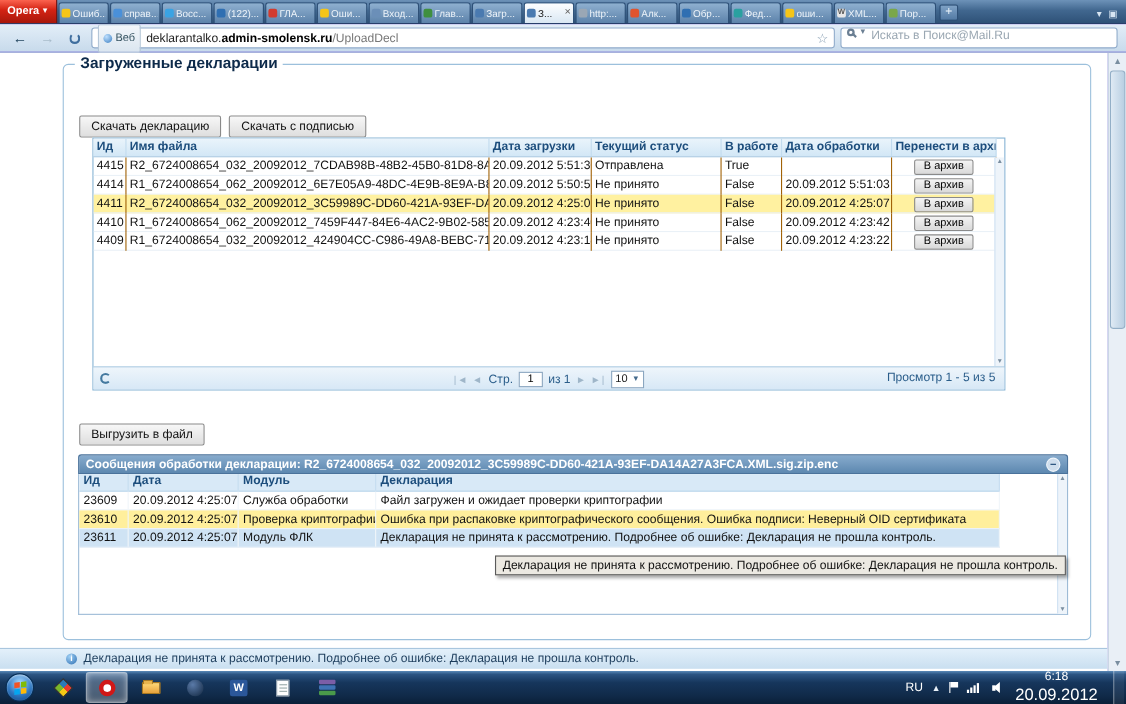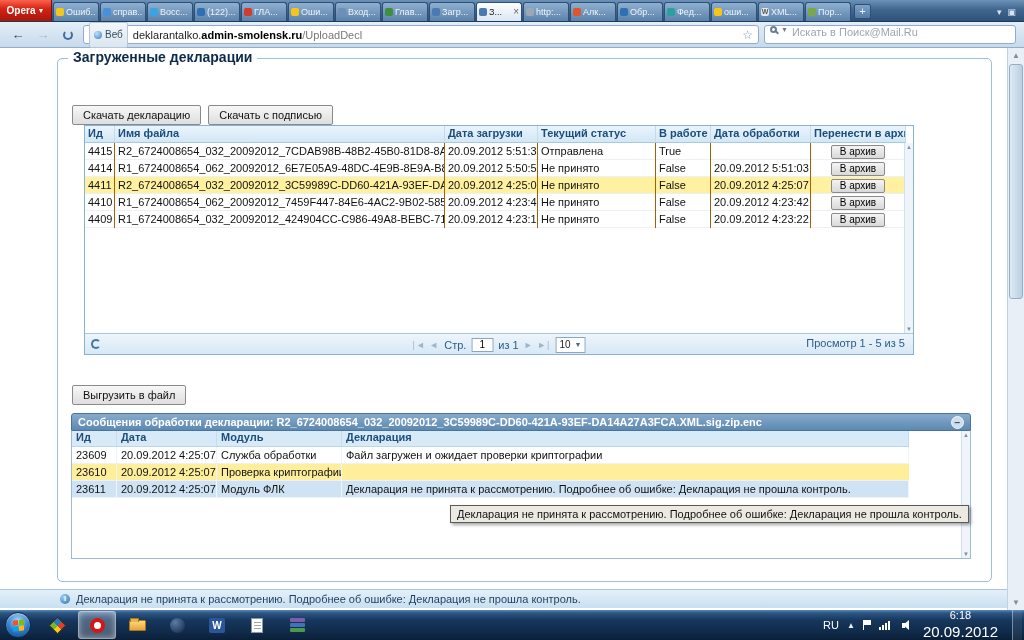--- a/index.html
+++ b/index.html
@@ -384,20 +384,21 @@
               <div class="jrow cols4 ">
                 <div>23609</div>
                 <div>20.09.2012 4:25:07</div>
                 <div>Служба обработки</div>
                 <div>Файл загружен и ожидает проверки криптографии</div>
               </div>
               <div class="jrow cols4 warning">
                 <div>23610</div>
                 <div>20.09.2012 4:25:07</div>
                 <div>Проверка криптографии</div>
+                <div>Ошибка при распаковке криптографического сообщения. Ошибка подписи: Неверный OID сертификата</div>
               </div>
               <div class="jrow cols4 selected">
                 <div>23611</div>
                 <div>20.09.2012 4:25:07</div>
                 <div>Модуль ФЛК</div>
                 <div>Декларация не принята к рассмотрению. Подробнее об ошибке: Декларация не прошла контроль.</div>
               </div>
             </div>
           <div class="inner-scroll">
               <span class="iup">▲</span>

